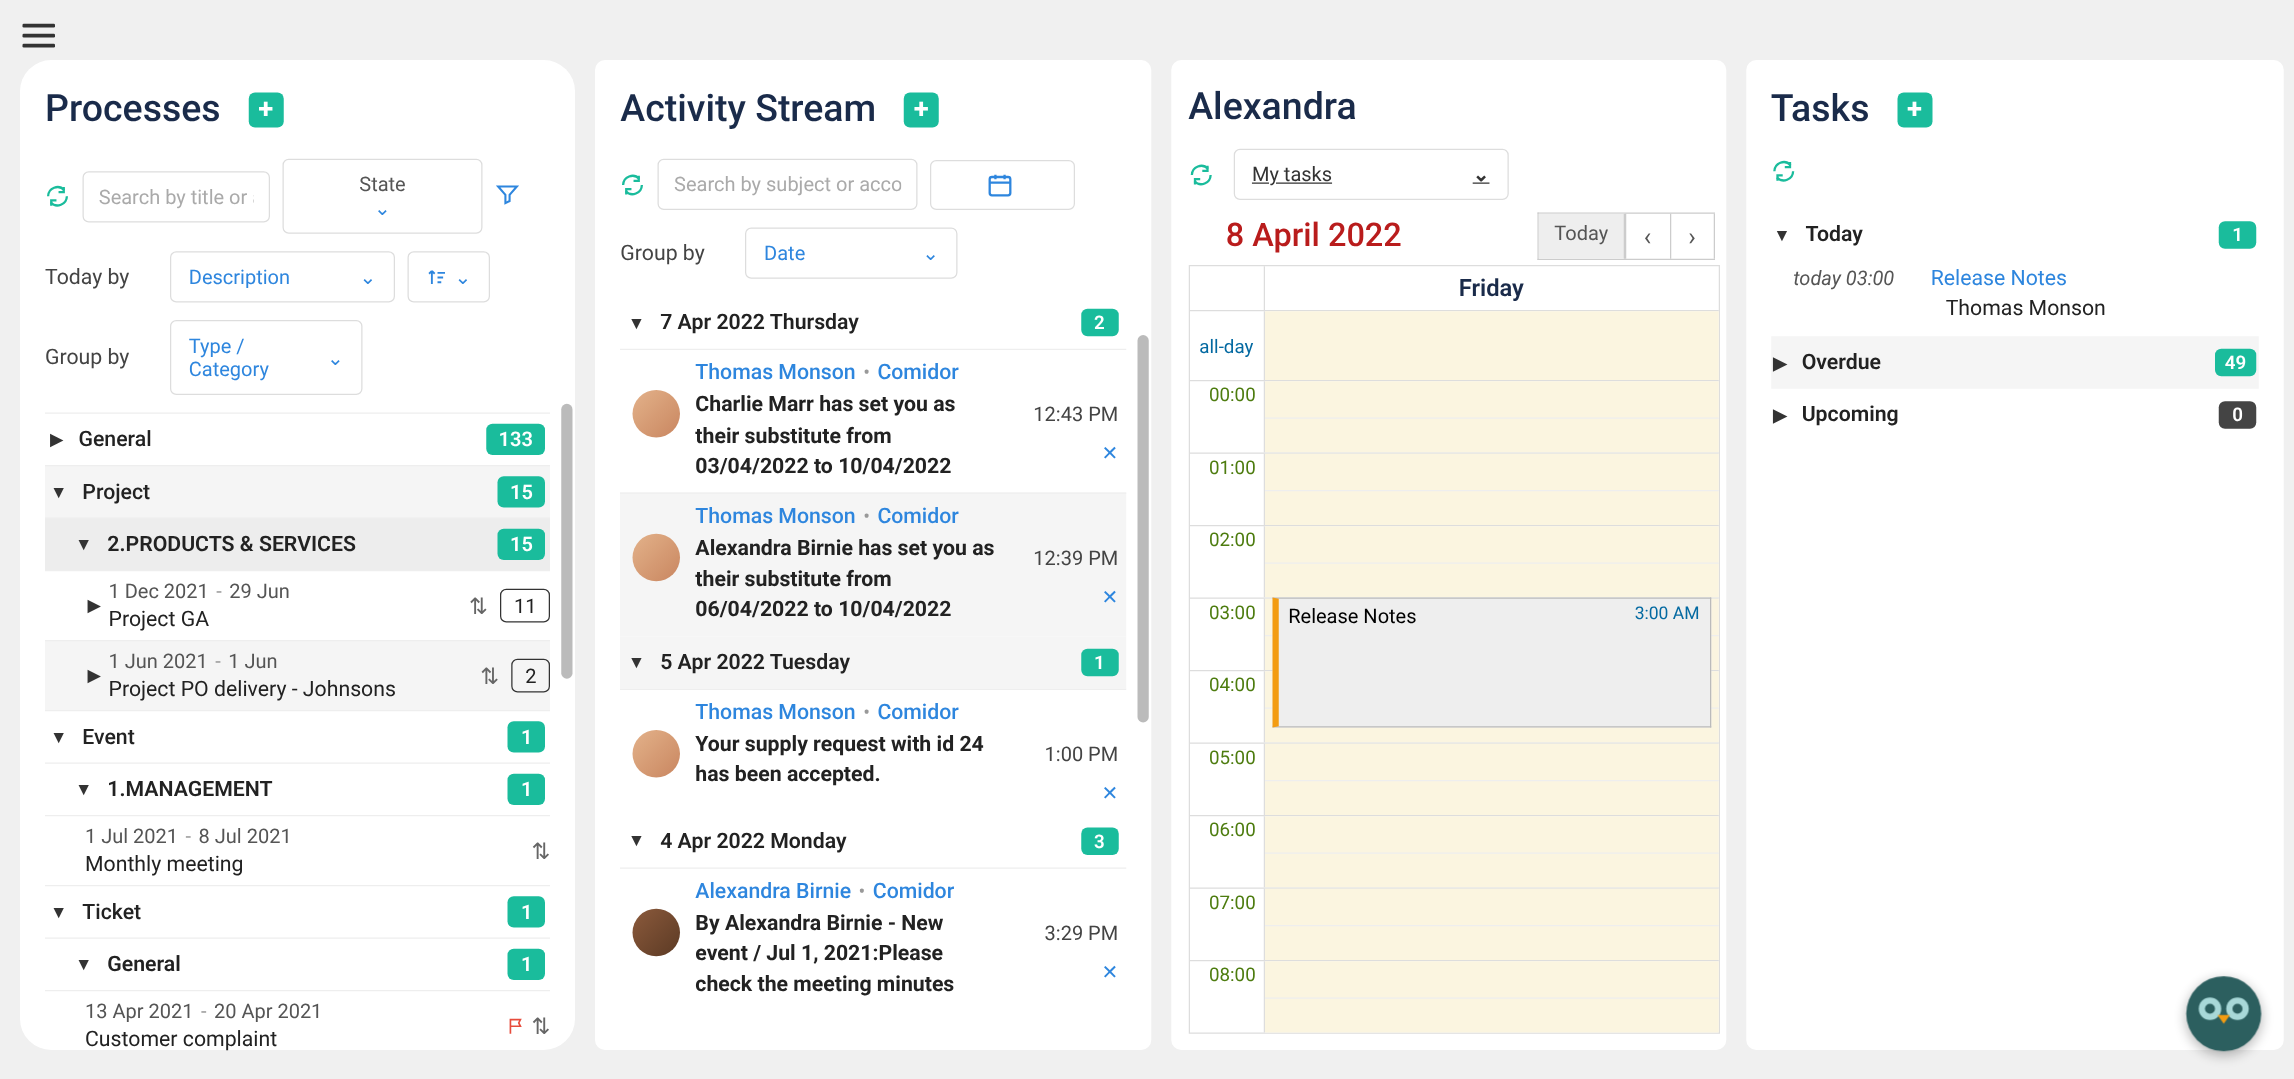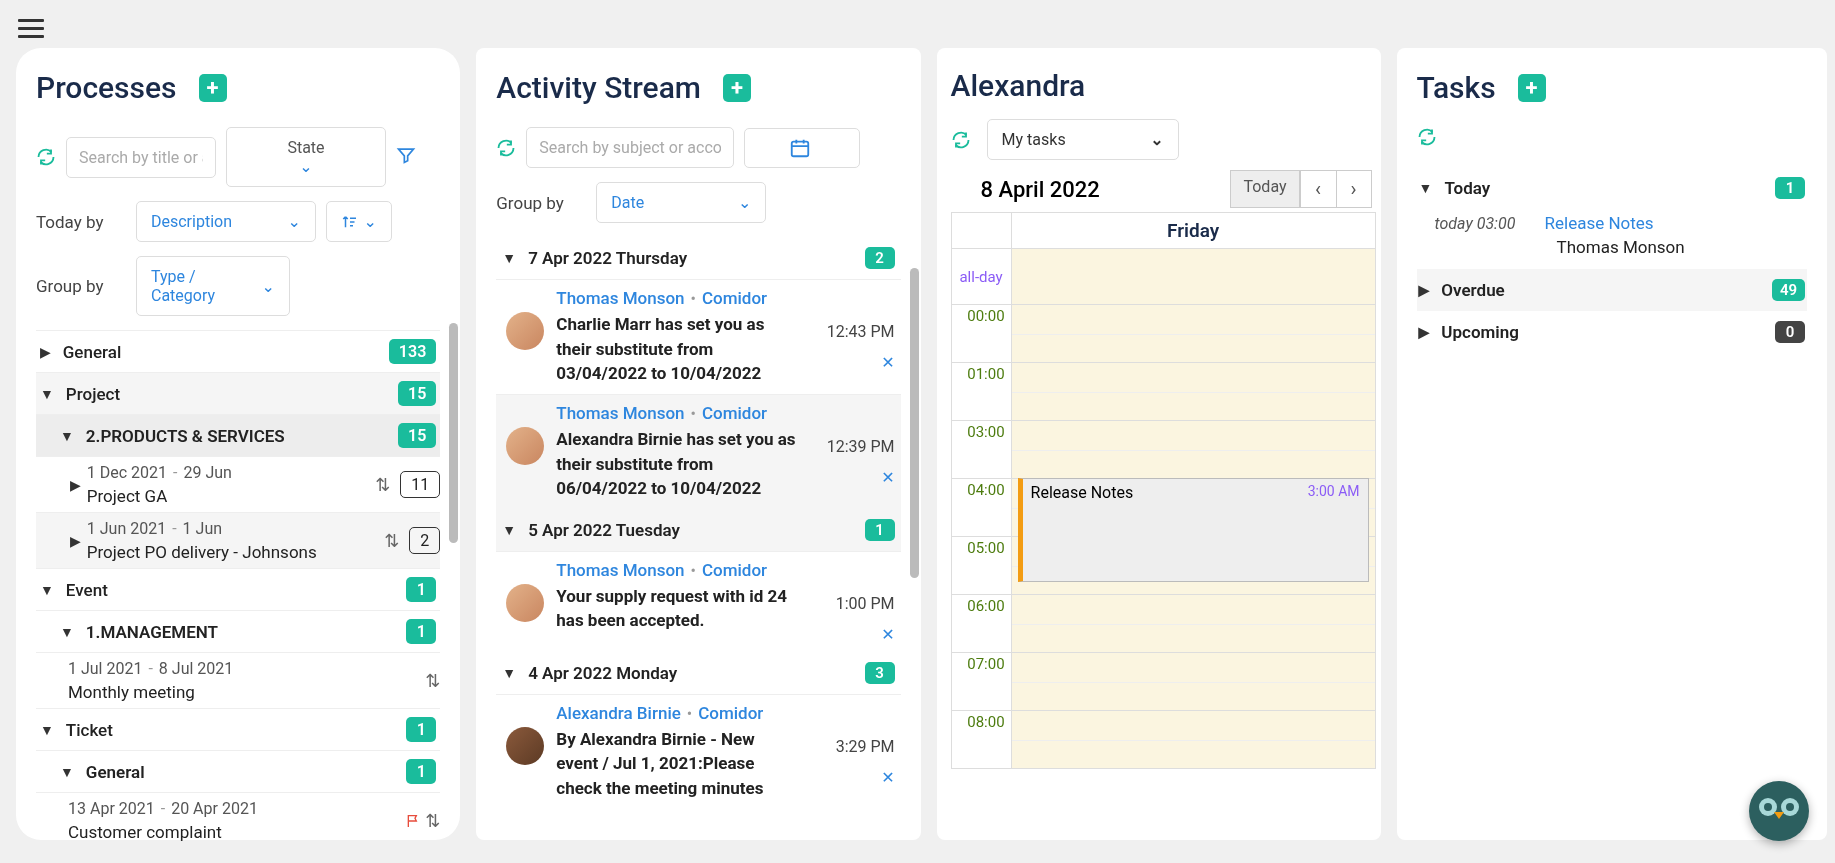--- a/index.html
+++ b/index.html
@@ -57,32 +57,32 @@
 .act-body { flex: 1; padding-right: 4px; }
 .act-links a { color: #2e86de; text-decoration: none; font-size: 17px; font-weight: 500; }
 .act-links .dot { color: #999; margin: 0 6px; }
 .act-text { font-size: 17px; color: #222; margin-top: 4px; line-height: 1.45; font-weight: bold; }
 .act-meta { display:flex; flex-direction:column; align-items:flex-end; font-size: 16px; color: #444; padding-right: 6px; min-width: 100px; padding-top: 34px; }
 .act-close { color: #2e86de; margin-top: 12px; cursor: pointer; font-size: 16px; }
 .act-divider { border-top: 1px solid #eee; }
 
 
 .cal-head { display: flex; align-items: center; gap: 16px; margin-bottom: 10px; }
-.cal-select { border: 1px solid #ddd; border-radius: 5px; padding: 10px 14px; display:flex; justify-content:space-between; align-items:center; width: 192px; font-size: 16px; color:#333; cursor:pointer; }
+.cal-select { border: 1px solid #ddd; border-radius: 5px; padding: 10px 14px; display:flex; justify-content:space-between; align-items:center; width: 220px; font-size: 16px; color:#333; cursor:pointer;text-decoration:underline; }
 .cal-nav { display:flex; align-items:center; margin-bottom: 4px; padding: 0 4px; }
-.cal-date { font-size: 22px; font-weight: 500; color: #000000; flex: 1; padding-left: 26px; }
+.cal-date { font-size: 26px; font-weight: 500; color: #b91c1c; flex: 1; padding-left: 26px; }
 .today-btn { background:#eee; border: 1px solid #ccc; padding: 6px 12px; font-size: 16px; color:#555; cursor:pointer; }
 .nav-btn { width: 36px; height: 36px; border-left: 1px solid #ccc; display:flex; align-items:center; justify-content:center; font-size: 20px; color:#555; cursor:pointer; }
 .nav-btn:last-child { border-right:1px solid #ccc; }
 .cal-grid { border:1px solid #ddd; }
 .cal-dayhead { display:flex; }
 .cal-dayhead .time-col { width: 60px; border-right:1px solid #ddd; }
 .cal-dayhead .day-col { flex:1; text-align:center; font-size:19px; font-weight:600; color:#1a2b4a; padding: 6px; }
 .allday-row { display:flex; border-top:1px solid #ddd; height:56px; }
-.allday-row .time-col { width:60px; border-right:1px solid #ddd; display:flex; align-items:center; justify-content:center; font-size:15px; color:#8b5cf6; }
+.allday-row .time-col { width:60px; border-right:1px solid #ddd; display:flex; align-items:center; justify-content:center; font-size:15px; color:#0369a1; }
 .allday-row .day-col { flex:1; background:#fbf5e0; }
 .hour-row { display:flex; border-top:1px solid #ddd; height:58px; position:relative; }
 .hour-row .time-col { width:60px; border-right:1px solid #ddd; font-size:15px; color:#4d7c0f; padding: 2px 6px; text-align:right; }
 .hour-row .day-col { flex:1; background:#fbf5e0; position:relative; }
 .hour-row .half { position:absolute; left:60px; right:0; top:50%; border-top:1px solid #eee; }
 .event-block { position:absolute; left:4px; right:4px; background:#eee; border:1px solid #bbb; border-left:5px solid #f39c12; padding: 4px 8px; font-size:16px; display:flex; justify-content:space-between; }
 
 
 .task-sec { display:flex; align-items:center; padding: 10px 2px; font-size: 17px; font-weight:600; color:#222; }
 .task-sec-shade { background:#f5f5f5; }
@@ -388,20 +388,25 @@
             <div class="time-col">00:00</div>
             <div class="day-col"></div>
             <div class="half"></div>
           </div>
           <div class="hour-row">
             <div class="time-col">01:00</div>
             <div class="day-col"></div>
             <div class="half"></div>
           </div>
           <div class="hour-row">
+            <div class="time-col">02:00</div>
+            <div class="day-col"></div>
+            <div class="half"></div>
+          </div>
+          <div class="hour-row">
             <div class="time-col">03:00</div>
             <div class="day-col"></div>
             <div class="half"></div>
           </div>
           <div class="hour-row">
             <div class="time-col">04:00</div>
             <div class="day-col"></div>
             <div class="half"></div>
           </div>
           <div class="hour-row">
@@ -420,21 +425,21 @@
             <div class="half"></div>
           </div>
           <div class="hour-row">
             <div class="time-col">08:00</div>
             <div class="day-col"></div>
             <div class="half"></div>
           </div>
           <div style="position: absolute; inset: 0px 2px 0px 62px;">
             <div class="event-block" style="top: 174px; height: 104.4px;">
               <span>Release Notes</span>
-              <span style="font-size:14px;color:#8b5cf6;">3:00 AM</span>
+              <span style="font-size:14px;color:#0369a1;">3:00 AM</span>
             </div>
           </div>
         </div>
     </div>
   </div>
 
   <div id="p-tasks" class="panel">
     <div class="panel-head">
       <div class="panel-title">Tasks</div>
       <div class="add-btn">+</div>

